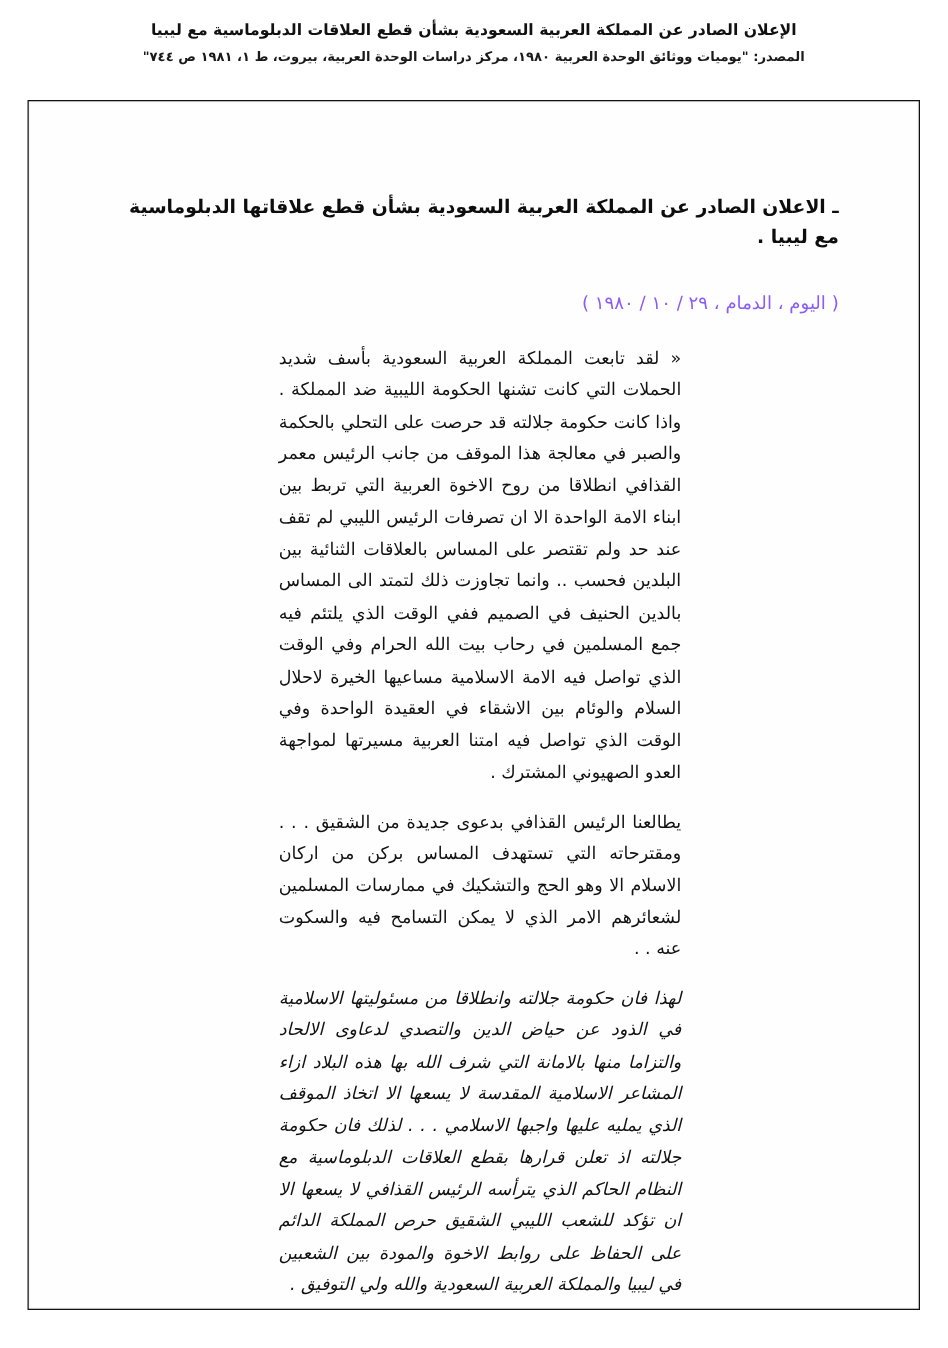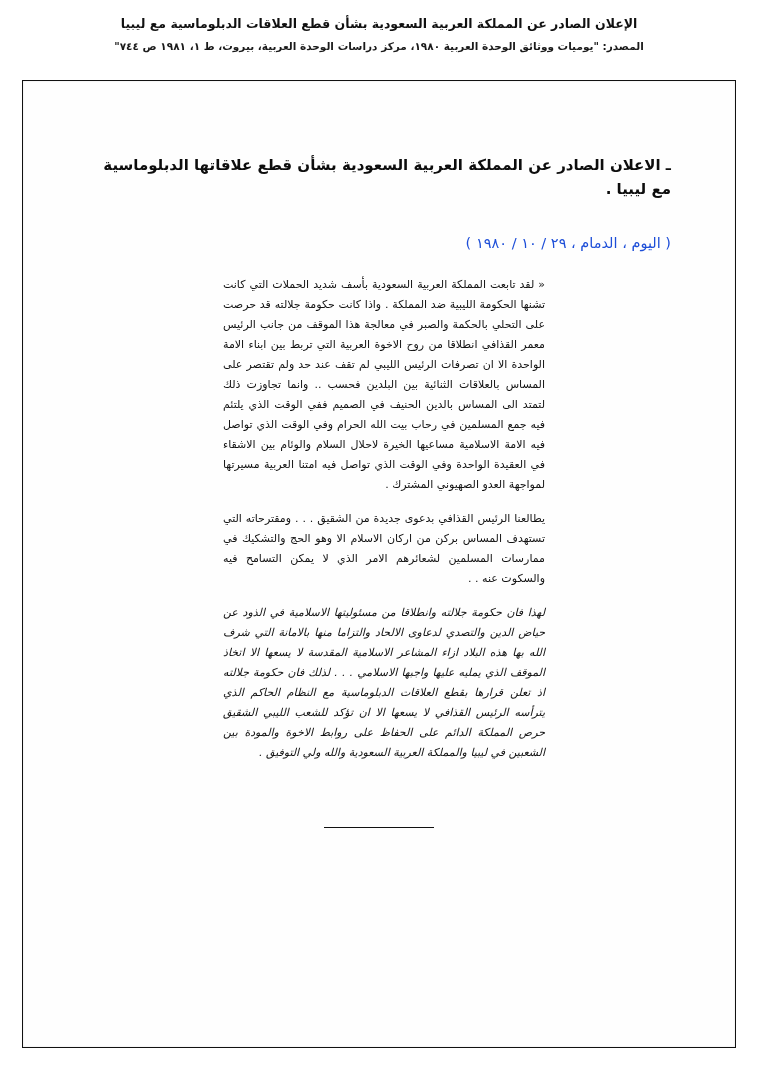--- a/index.html
+++ b/index.html
@@ -84,29 +84,29 @@
     text-align: right;
     line-height: 1.6;
     color: #0d0d0d;
   }
 
   .dateline {
     margin: 34px 64px 0 64px;
     font-size: 14.5px;
     direction: rtl;
     text-align: right;
-    color: #1d4ed8;
+    color: #8b5cf6;
   }
 
   .column {
     margin: 24px 190px 0 200px;
     direction: rtl;
     text-align: justify;
     text-align-last: center;
-    font-size: 11px;
+    font-size: 14px;
     line-height: 1.82;
     color: #121212;
   }
 
   .para {
     margin: 0 0 14px 0;
     text-align: justify;
     text-align-last: right;
   }
   .para:last-child { margin-bottom: 0; font-style: italic; }

